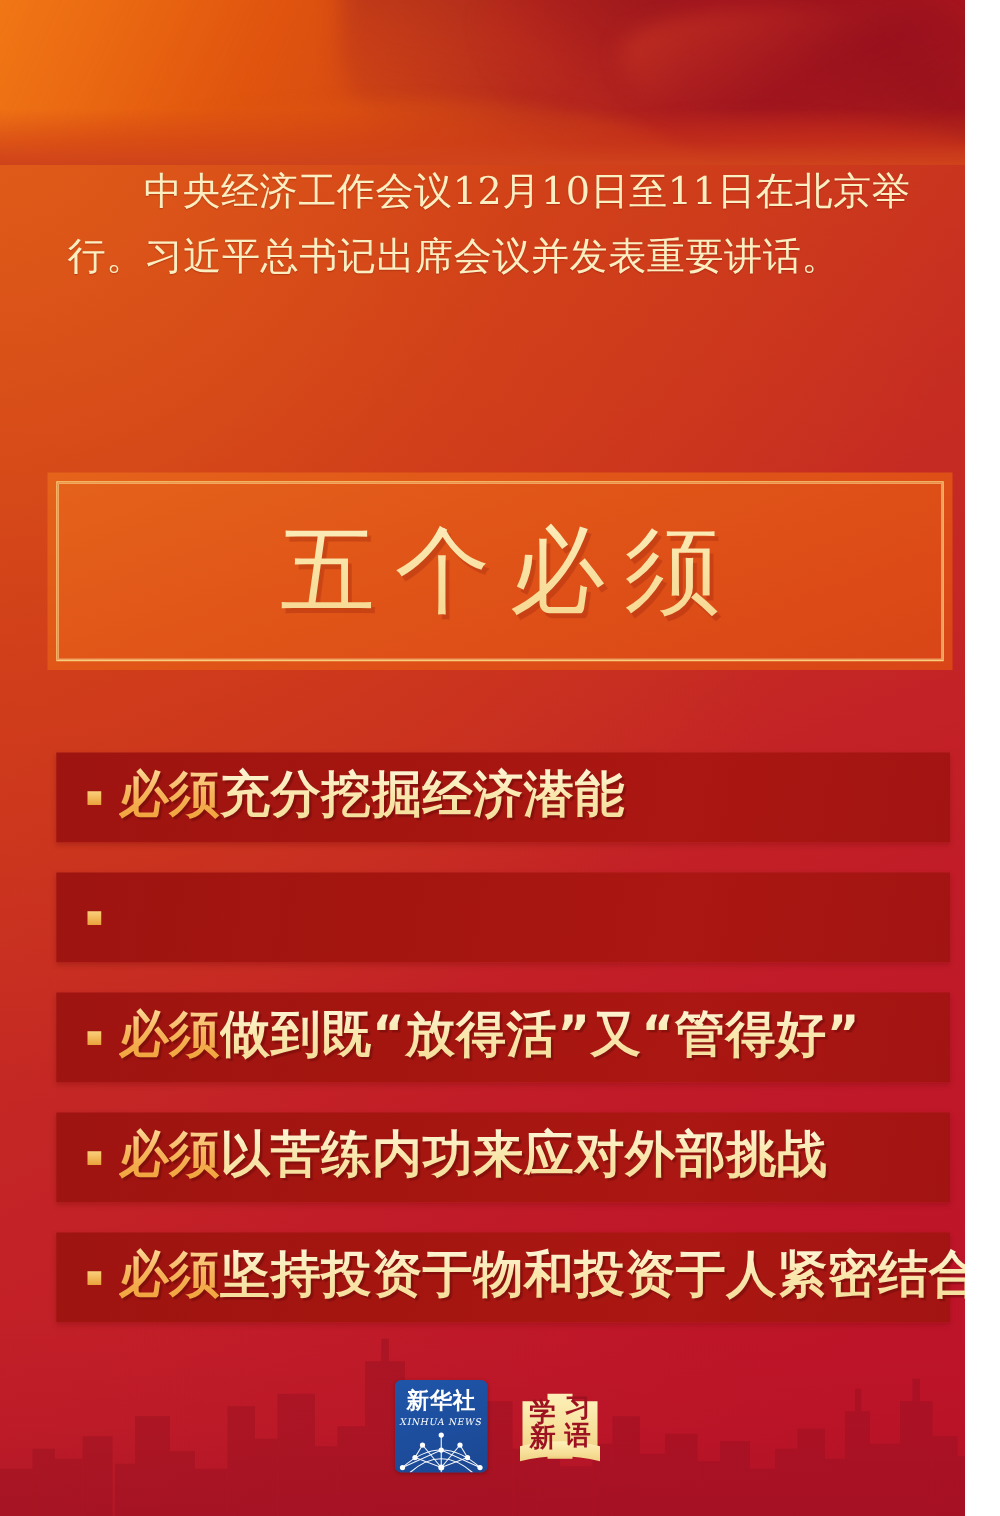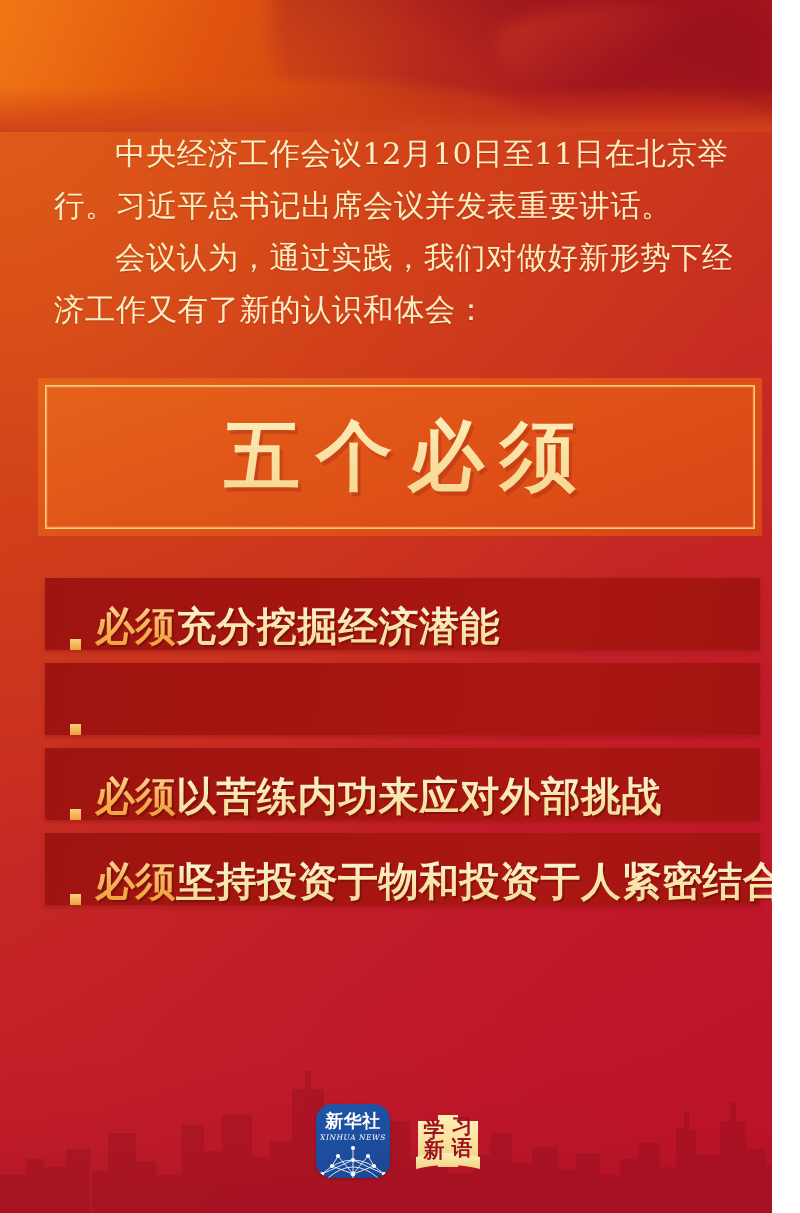--- a/index.html
+++ b/index.html
@@ -89,41 +89,42 @@
   }
   .headline-box .inner{
     width:100%; height:100%;
     border:1.6px solid #f7cf7a;
     box-shadow:inset 0 0 0 1.2px rgba(255,228,158,0.55);
     display:flex; align-items:center; justify-content:center;
   }
   .headline-box .title{
     font-family:"DejaVu Serif","Liberation Serif",serif;
     font-size:76px;
-    font-weight:bold;
+    font-weight:normal;
     letter-spacing:16px;
     padding-left:16px;
     background:linear-gradient(180deg,#fdf0c2 0%, #f9e2a4 45%, #f6d58c 100%);
     -webkit-background-clip:text;
     background-clip:text;
     color:transparent;
     filter:drop-shadow(3px 4px 0 rgba(150,30,12,0.30));
   }
 
   
   .points{
     position:absolute; left:45px; top:578px; width:715px;
   }
   .point-row{
     position:relative;
     height:72px;
     margin-bottom:13px;
     background:linear-gradient(100deg,#9e1411 0%, #a4150f 35%, #ab1712 70%, #a21412 100%);
-    display:flex; align-items:flex-end;
+    display:flex; align-items:center;
     box-shadow:0 2px 4px rgba(110,10,10,0.30);
+    margin-top:24px;
   }
   .point-row .bullet{
     width:11px; height:11px;
     margin-left:25px; margin-right:14px;
     flex:0 0 auto;
     background:linear-gradient(180deg,#fbd07a,#eaa13c);
   }
   .point-row .ptext{
     font-family:"DejaVu Sans","Liberation Sans",sans-serif;
     font-weight:bold;
@@ -160,21 +161,21 @@
     pointer-events:none;
   }
 
   
   .footer-logos{
     position:absolute; left:0; bottom:35px; width:800px;
     display:flex; align-items:center; justify-content:center; gap:22px;
   }
   .xinhua-logo{
     width:74px; height:74px;
-    border-radius:16px;
+    border-radius:5px;
     background:linear-gradient(160deg,#1f55a8 0%, #1d4e9e 50%, #1b4792 100%);
     position:relative;
     display:flex; flex-direction:column; align-items:center;
     padding-top:8px;
     box-shadow:0 1px 3px rgba(60,6,6,0.35);
     overflow:hidden;
   }
   .xinhua-logo .cn{
     font-family:"DejaVu Sans","Liberation Sans",sans-serif;
     font-weight:bold;
@@ -211,21 +212,20 @@
     <div class="f3"></div>
     <div class="f2"></div>
     <div class="f4"></div>
     <div class="fold-a"></div>
     <div class="fold-b"></div>
     <div class="fade"></div>
   </div>
 
   <div class="article">
     <p>中央经济工作会议12月10日至11日在北京举行。习近平总书记出席会议并发表重要讲话。</p>
-    <p>会议认为，通过实践，我们对做好新形势下经济工作又有了新的认识和体会：</p>
   </div>
 
   <div class="headline-box">
     <div class="inner">
       <div class="title">五个必须</div>
     </div>
   </div>
 
   <div class="points">
 
@@ -233,20 +233,26 @@
       <span class="bullet"></span>
       <span class="ptext">
         <span class="lead">必须</span><span class="rest">充分挖掘经济潜能</span>
       </span>
     </div>
 
     <div class="point-row">
       <span class="bullet"></span>
     </div>
 
+    <div class="point-row">
+      <span class="bullet"></span>
+      <span class="ptext">
+        <span class="lead">必须</span><span class="rest">做到既“放得活”又“管得好”</span>
+      </span>
+    </div>
 
     <div class="point-row">
       <span class="bullet"></span>
       <span class="ptext">
         <span class="lead">必须</span><span class="rest">以苦练内功来应对外部挑战</span>
       </span>
     </div>
 
     <div class="point-row">
       <span class="bullet"></span>

